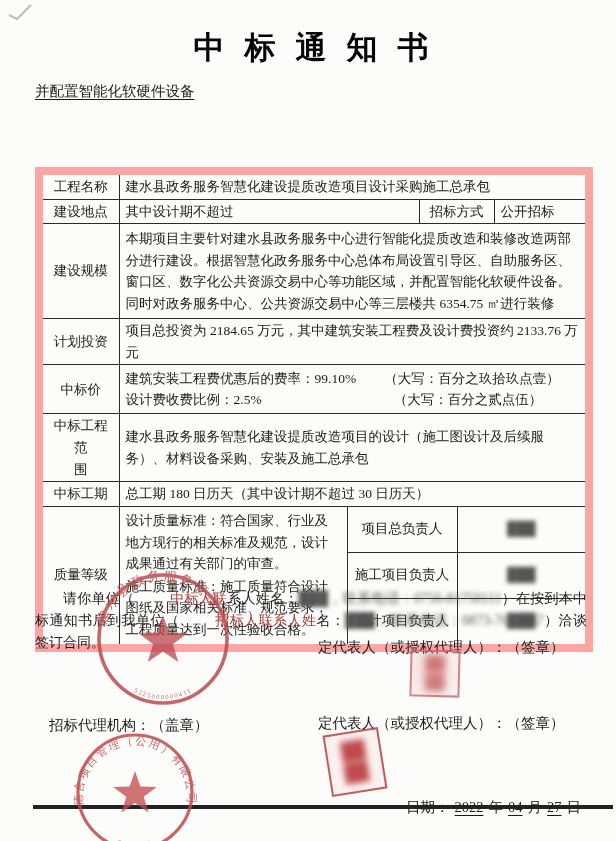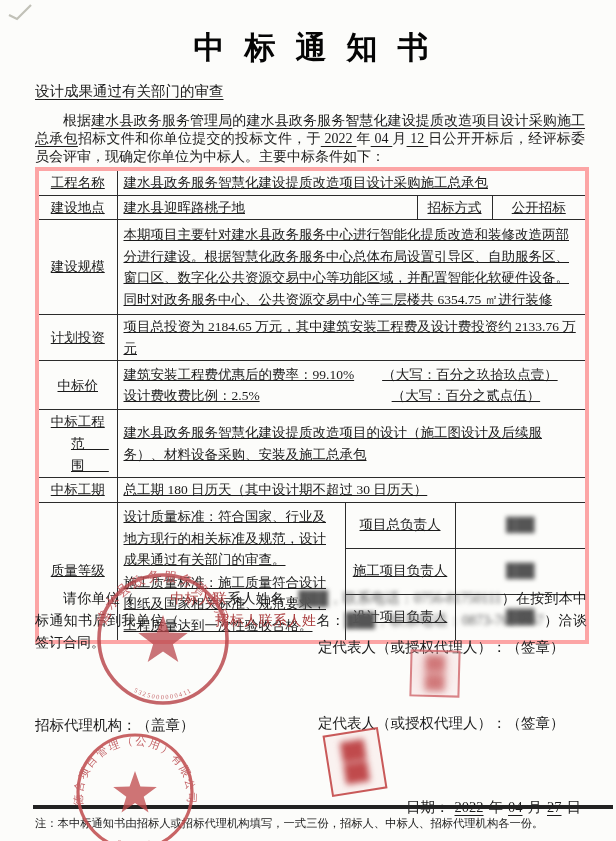--- a/index.html
+++ b/index.html
@@ -24,37 +24,37 @@
   }
   .u{text-decoration:underline;text-underline-offset:3px;}
   .red{color:#a93b3c;padding-left:36px;}
   .blur{filter:blur(2.2px);color:#555;}
   .main-table{
     position:absolute;top:167px;left:35px;width:550px;
     border-collapse:collapse;table-layout:fixed;
     font-size:13.5px;line-height:1.6;
   }
   .main-table td{border:1px solid #2b2b2b;padding:1px 6px;vertical-align:middle;}
-  .main-table{border:4px solid #fca5a5;text-decoration:underline;}
+  .main-table{border:8px solid #fca5a5;}
   .lbl{text-align:center;padding:1px 2px;}
-  .center{text-align:center;}
+  .center{text-align:left;}
   .qtext div{margin:1px 0;}
   .pname{text-align:center;}
   .price-line{display:flex;}
   .price-caps{margin-left:28px;white-space:nowrap;text-align:right;}
   .scope-lbl div{text-align:center;}
   .scope-lbl .spread{letter-spacing:1.8em;padding-left:1.8em;}
   .contact{
     position:absolute;top:588px;left:35px;width:552px;margin:0;
     font-size:14px;line-height:22px;text-indent:2em;text-align:justify;
   }
   .sig{position:absolute;font-size:14.5px;white-space:nowrap;}
   .sig1{top:640px;left:35px;}
   .rep1{top:638px;left:318px;}
-  .sig2{top:716px;left:35px;font-family:Liberation Serif, serif;}
+  .sig2{top:716px;left:49px;font-family:Liberation Serif, serif;}
   .rep2{top:714px;left:318px;}
   .date-line{position:absolute;top:798px;left:406px;font-size:14.5px;white-space:nowrap;}
   .date-line .u{padding:0 5px;}
   .thick-rule{position:absolute;top:805px;left:33px;width:580px;height:4px;background:#222;}
   .note{position:absolute;top:816px;left:35px;width:560px;font-size:11.3px;line-height:1.4;}
   
   .stamp{position:absolute;pointer-events:none;}
   .seal1{top:566px;left:93px;opacity:.82;}
   .seal2{top:726px;left:72px;opacity:.85;}
   .sq-seal{position:absolute;box-sizing:border-box;display:flex;align-items:center;justify-content:center;}
@@ -83,41 +83,40 @@
 <body>
 
 <div class="page">
 
   <svg class="corner-mark" width="34" height="22">
     <polyline points="5,13 13,17 27,3" fill="none" stroke="#b1b1a6" stroke-width="2.2" opacity="0.8"></polyline>
   </svg>
 
   <h1 class="title">中标通知书</h1>
 
-  <div class="addressee">设计成果通过有关部门的审查</div>
-
-  <p class="intro"><span>根据</span><span class="u">建水县政务服务管理局</span><span>的</span><span class="u">建水县政务服务智慧化建设提质改造项目设计采购施工总承包</span><span>招标文件和你单位提交的投标文件，于</span><span class="u"> 2022 </span><span>年</span><span class="u"> 04 </span><span>月</span><span class="u"> 12 </span><span>日公开开标后，经评标委员会评审，现确定你单位为中标人。主要中标条件如下：</span></p>
+  <div class="addressee">并配置智能化软硬件设备</div>
+
 
   <table class="main-table">
     <colgroup>
       <col style="width:80px">
         <col style="width:228px">
         <col style="width:72px">
       <col style="width:38px">
         <col style="width:37px">
         <col style="width:95px">
     </colgroup>
     <tbody>
         <tr>
       <td class="lbl">工程名称</td>
       <td colspan="5">建水县政务服务智慧化建设提质改造项目设计采购施工总承包</td>
     </tr>
     <tr>
       <td class="lbl">建设地点</td>
-      <td colspan="2">建水县迎晖路桃子地</td>
+      <td colspan="2">其中设计期不超过</td>
       <td colspan="2" class="lbl">招标方式</td>
       <td class="center">公开招标</td>
     </tr>
     <tr>
       <td class="lbl" style="height:92px">建设规模</td>
       <td colspan="5">本期项目主要针对建水县政务服务中心进行智能化提质改造和装修改造两部分进行建设。根据智慧化政务服务中心总体布局设置引导区、自助服务区、窗口区、数字化公共资源交易中心等功能区域，并配置智能化软硬件设备。同时对政务服务中心、公共资源交易中心等三层楼共 6354.75 ㎡进行装修</td>
     </tr>
     <tr>
       <td class="lbl">计划投资</td>
       <td colspan="5">项目总投资为 2184.65 万元，其中建筑安装工程费及设计费投资约 2133.76 万元</td>
@@ -168,21 +167,20 @@
 
   <p class="contact"><span>请你单位（</span><span class="red">中标人联</span><span>系人姓名：</span><span class="blur">███，联系电话：0756-81750111</span><span>）在按到本中标通知</span><span>书后到我单位（</span><span class="red">招标人联系人姓</span><span>名：</span><span class="blur">███，联系电话：0873-7623567</span><span>）洽谈签订合同。</span></p>
 
   <div class="sig rep1">定代表人（或授权代理人）：（签章）</div>
   <div class="sig sig2">招标代理机构：（盖章）</div>
   <div class="sig rep2">定代表人（或授权代理人）：（签章）</div>
 
   <div class="date-line"><span>日期：</span><span class="u">2022</span><span>年</span><span class="u">04</span><span>月</span><span class="u">27</span><span>日</span></div>
 
   <div class="thick-rule"></div>
-  <div class="note">注：本中标通知书由招标人或招标代理机构填写，一式三份，招标人、中标人、招标代理机构各一份。</div>
 
   <svg class="stamp seal1" width="140" height="150">
     <defs>
       <path id="arc1" d="M 15 95 A 59 59 0 1 1 125 95"></path>
       <path id="arc1b" d="M 38 124 A 60 60 0 0 0 102 124"></path>
     </defs>
     <circle cx="70" cy="73" r="64" fill="none" stroke="#b8454a" stroke-width="3.6"></circle>
     <polygon points="70,49 76.1,66.6 94.7,67 79.9,78.2 85.3,96 70,85.4 54.7,96 60.1,78.2 45.3,67 63.9,66.6" fill="#b8454a" opacity="0.9"></polygon>
     <text class="arc-text" font-size="13.5">
       <textPath href="#arc1" startOffset="50%" text-anchor="middle">建水县政务服务管理局</textPath>

